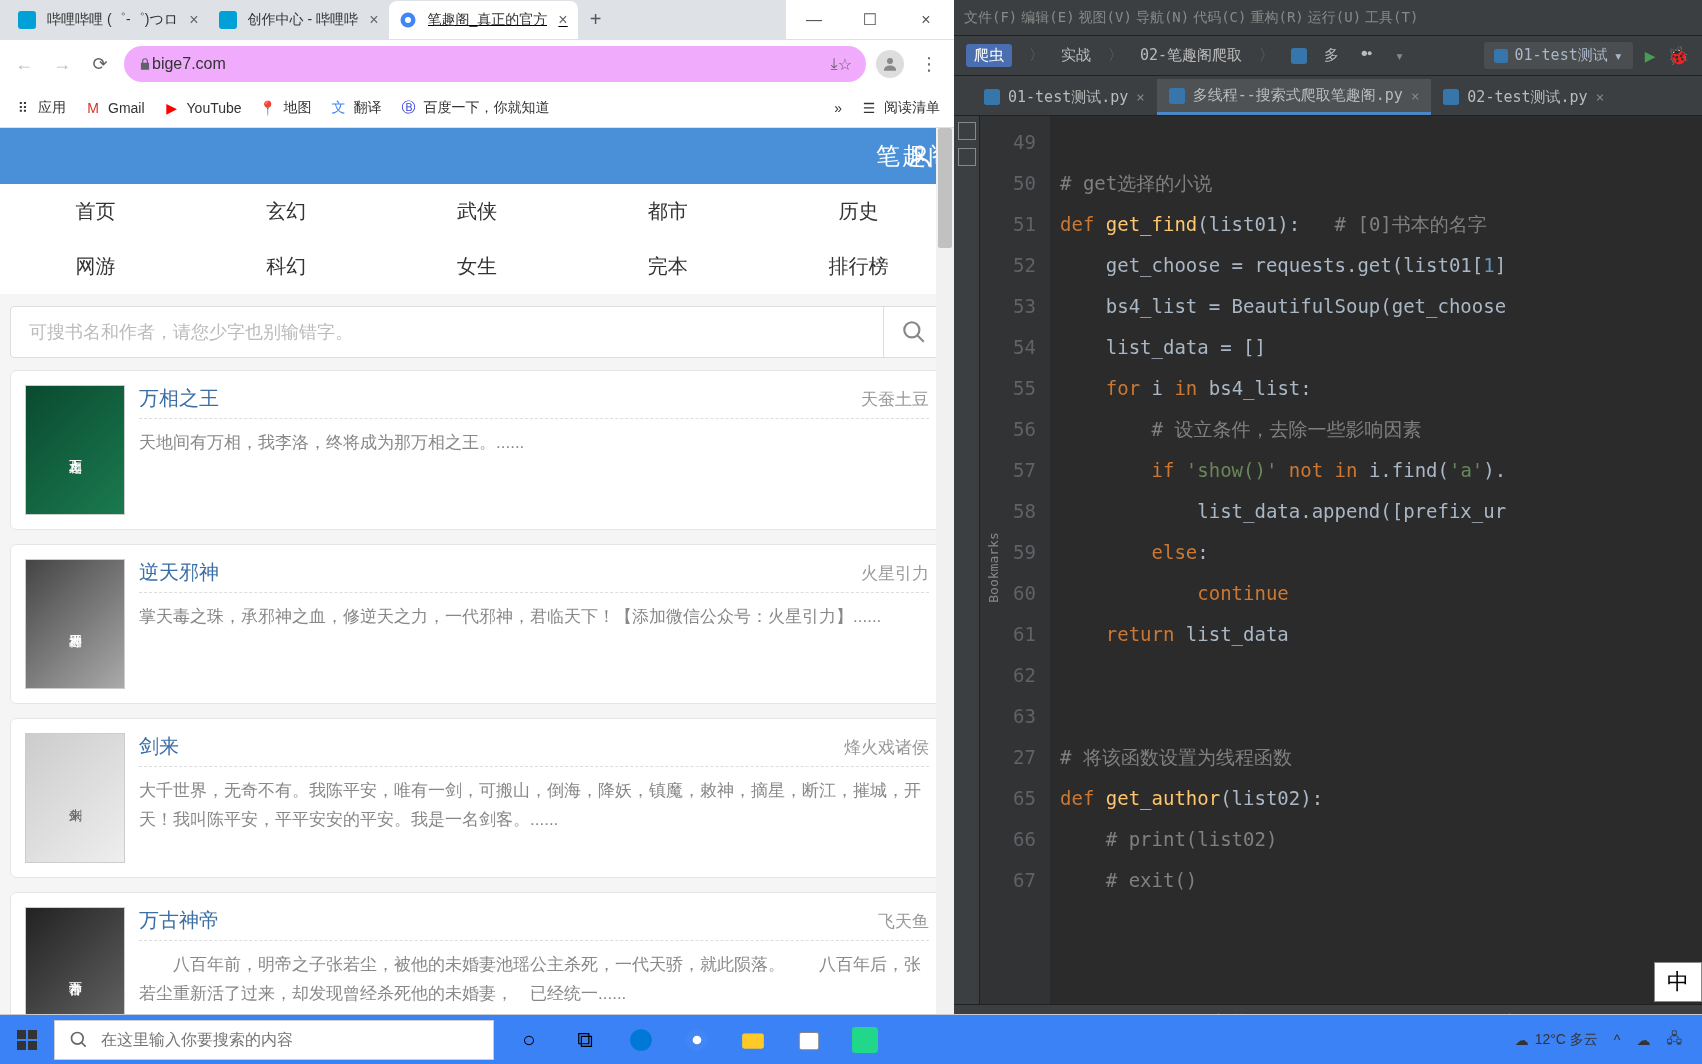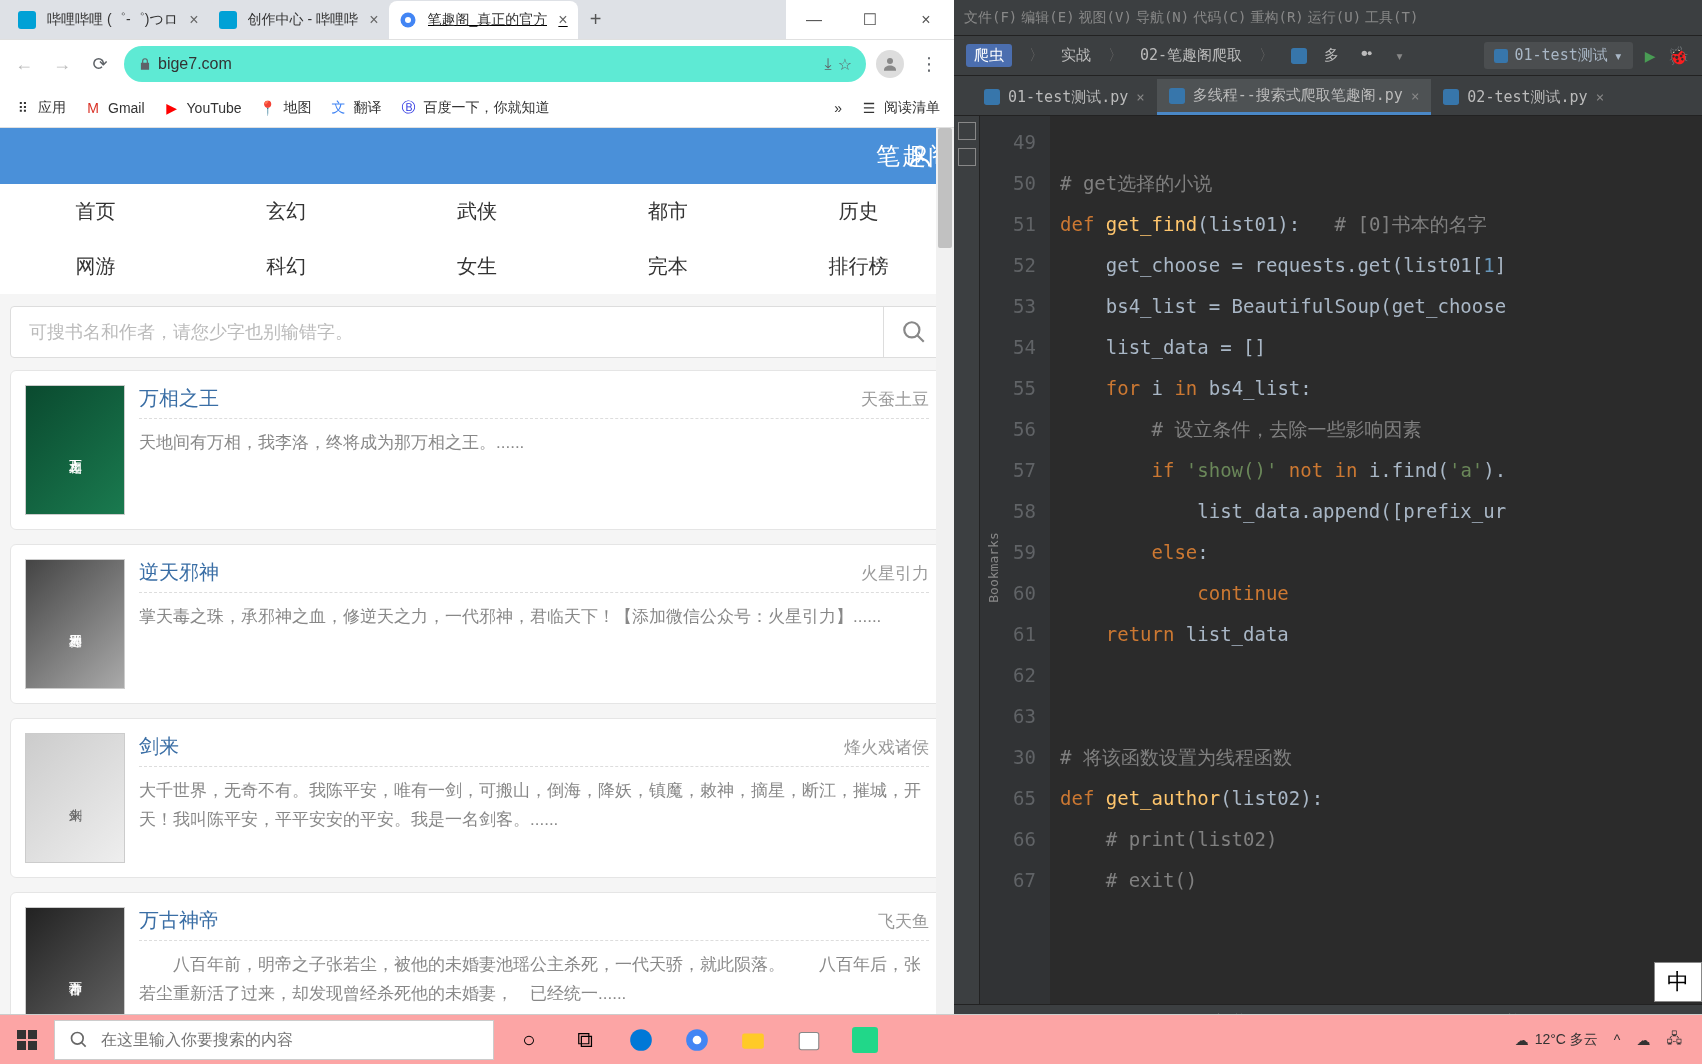--- a/index.html
+++ b/index.html
@@ -13,21 +13,21 @@
 .tabstrip { flex: 1; display: flex; align-items: flex-end; background: #dee1e6; padding-left: 8px; }
 .tab { height: 38px; display: flex; align-items: center; gap: 11px; padding: 0 10px; background: #dee1e6; border-radius: 8px 8px 0 0; font-size: 14px; max-width: 210px; min-width: 180px; }
 .tab.active { background: #fff; text-decoration: underline; }
 .tab-favicon { width: 18px; height: 18px; flex-shrink: 0; }
 .tab-title { white-space: nowrap; overflow: hidden; text-overflow: ellipsis; flex: 1; font-size: 14px; color: #333; }
 .tab-close { font-size: 16px; color: #666; cursor: pointer; }
 .newtab { padding: 0 12px; font-size: 20px; color: #555; cursor: pointer; align-self: center; }
 .addrrow { height: 48px; display: flex; align-items: center; gap: 10px; padding: 0 10px; }
 .nav-icon { width: 28px; height: 28px; display: flex; align-items: center; justify-content: center; color: #5f6368; cursor: pointer; font-size: 18px; }
 .nav-icon.disabled { color: #bbb; cursor: default; }
-.addrbar { flex: 1; height: 36px; border-radius: 18px; background: #5eead4; display: flex; align-items: center; padding: 0 14px; gap: 6px; color: #333; font-size: 16px; }
+.addrbar { flex: 1; height: 36px; border-radius: 18px; background: #f0abfc; display: flex; align-items: center; padding: 0 14px; gap: 0; color: #333; font-size: 16px; }
 .lock { width: 14px; height: 14px; }
 .url-text { flex: 1; }
 .addrbtn { color: #5f6368; cursor: pointer; }
 .avatar { width: 28px; height: 28px; background: #ddd; border-radius: 50%; display: flex; align-items: center; justify-content: center; }
 .menu-dots { font-size: 18px; color: #5f6368; cursor: pointer; padding: 0 6px; }
 .bookbar { height: 40px; display: flex; align-items: center; gap: 18px; padding: 0 14px; font-size: 14px; border-bottom: 1px solid #e0e0e0; }
 .bk { display: flex; align-items: center; gap: 6px; cursor: pointer; color: #333; }
 .bk-icon { width: 18px; height: 18px; display: flex; align-items: center; justify-content: center; }
 .bk-spacer { flex: 1; }
 
@@ -84,21 +84,21 @@
 .code .n { color: #6897bb; }
 .code .p { color: #a9b7c6; }
 .bookmarks { position: absolute; left: -22px; top: 50%; transform: rotate(-90deg); transform-origin: center; font-size: 13px; color: #888; }
 .ide-status { height: 32px; background: #3c3f41; display: flex; align-items: center; padding: 0 14px; gap: 22px; font-size: 14px; color: #bbb; border-top: 1px solid #222; }
 .status-item { display: flex; align-items: center; gap: 6px; cursor: pointer; }
 .ide-footer { height: 28px; background: #3c3f41; display: flex; align-items: center; justify-content: flex-end; padding: 0 14px; gap: 20px; font-size: 14px; color: #888; border-top: 1px solid #222; }
 .ime-badge { position: absolute; right: 0; bottom: 62px; width: 48px; height: 40px; background: #fff; color: #000; font-size: 22px; display: flex; align-items: center; justify-content: center; border: 1px solid #888; }
 .ide { position: relative; }
 
 
-.taskbar { position: fixed; bottom: 0; left: 0; width: 1702px; height: 50px; background: #fca5a5; display: flex; align-items: center; border-top: 1px solid #ccc; z-index: 100; }
+.taskbar { position: fixed; bottom: 0; left: 0; width: 1702px; height: 50px; background: #3b82f6; display: flex; align-items: center; border-top: 1px solid #ccc; z-index: 100; }
 .start { width: 54px; height: 100%; display: flex; align-items: center; justify-content: center; cursor: pointer; }
 .win-logo { width: 20px; height: 20px; display: grid; grid-template: 1fr 1fr / 1fr 1fr; gap: 2px; }
 .win-logo div { background: #333; }
 .tb-search { width: 440px; height: 40px; background: #fff; display: flex; align-items: center; gap: 12px; padding: 0 14px; border: 1px solid #ccc; }
 .tb-search input { border: none; outline: none; flex: 1; font-size: 16px; }
 .tb-icons { display: flex; gap: 2px; margin-left: 8px; }
 .tb-ico { width: 54px; height: 50px; display: flex; align-items: center; justify-content: center; cursor: pointer; font-size: 22px; }
 .tb-right { margin-left: auto; display: flex; align-items: center; gap: 16px; padding-right: 20px; font-size: 14px; color: #333; }
 .weather { display: flex; align-items: center; gap: 6px; }
 </style>
@@ -351,21 +351,21 @@
             <div>54</div>
             <div>55</div>
             <div>56</div>
             <div>57</div>
             <div>58</div>
             <div>59</div>
             <div>60</div>
             <div>61</div>
             <div>62</div>
             <div>63</div>
-            <div>30</div>
+            <div>27</div>
             <div>65</div>
             <div>66</div>
             <div>67</div>
           </div>
         <div class="code"><span class="p">
 </span><span class="c"># get选择的小说</span>
 <span class="kw">def </span><span class="fn">get_find</span><span class="p">(list01):   </span><span class="c"># [0]书本的名字</span>
 <span class="p">    get_choose = requests.get(list01[</span><span class="n">1</span><span class="p">]</span>
 <span class="p">    bs4_list = BeautifulSoup(get_choose</span>
 <span class="p">    list_data = []</span>

